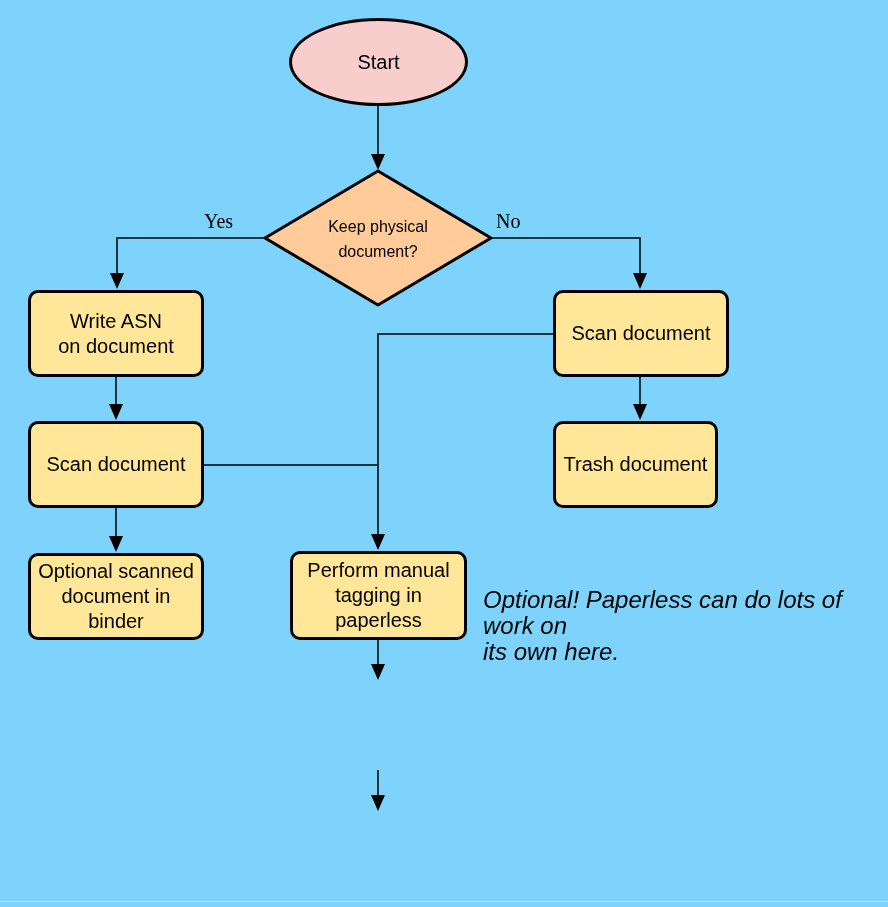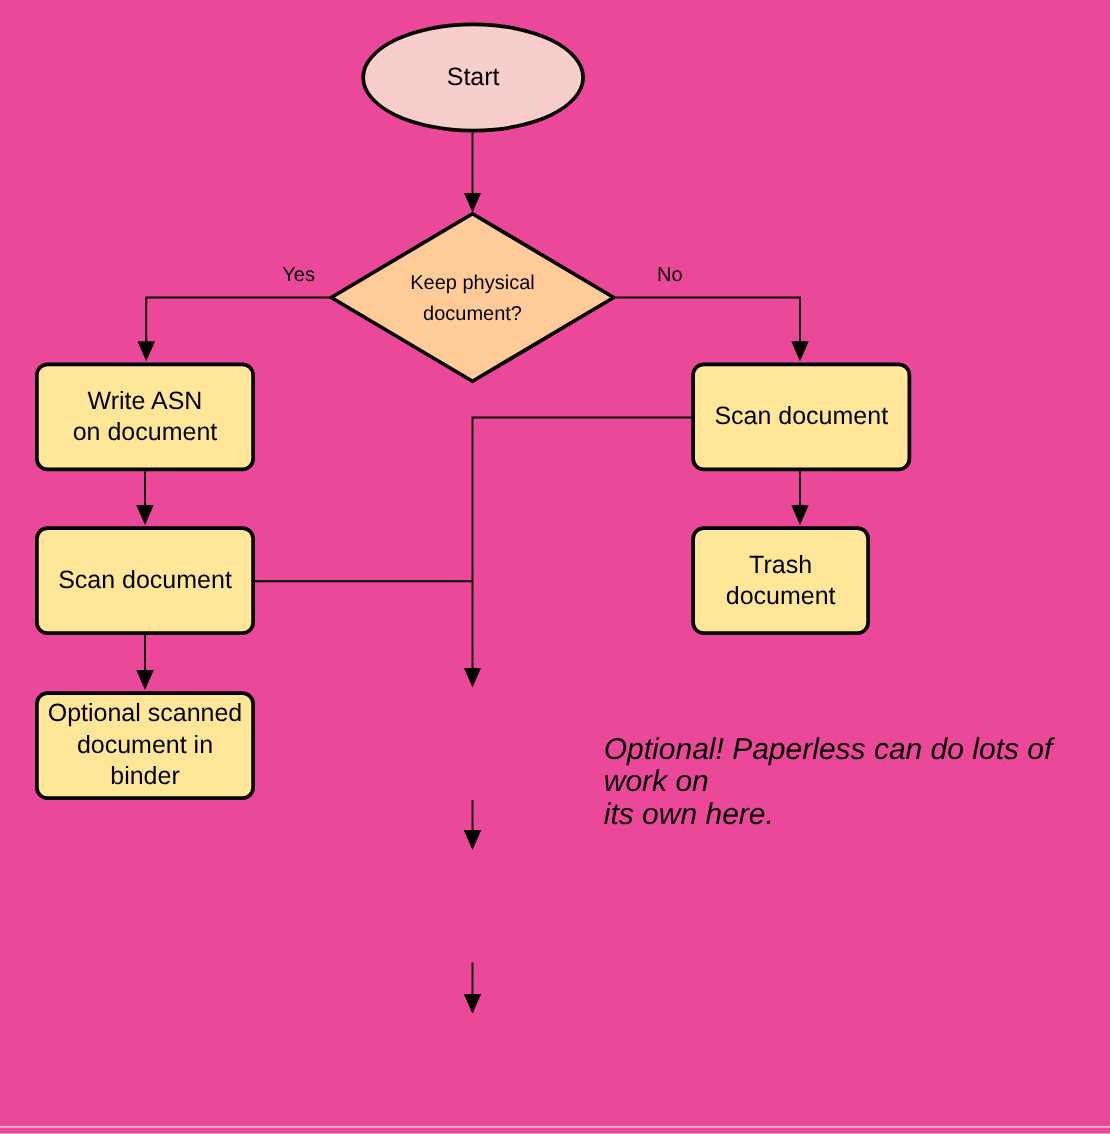--- a/index.html
+++ b/index.html
@@ -1,20 +1,20 @@
 <!DOCTYPE html>
 <html style="--stroke: #000000; --terminal-fill: #F8CECC; --decision-fill: #FFCC99; --process-fill: #FFE699; --background: #FFFFFF;"><head>
 <meta charset="utf-8">
 <style>
   html, body { margin: 0; padding: 0; background: #ffffff; }
   .canvas {
     position: relative;
     width: 888px;
     height: 907px;
-    background: #ec4899;
+    background: #7dd3fc;
     font-family: "Liberation Sans", sans-serif;
     color: #000;
     overflow: hidden;
   }
   .layer { position: absolute; left: 0; top: 0; }
   .edge { stroke: var(--stroke, #000); stroke-width: 1.5; fill: none; }
   .decision-shape {
     fill: var(--decision-fill, #FFCC99);
     stroke: var(--stroke, #000);
     stroke-width: 3;
@@ -39,23 +39,24 @@
     display: flex;
     align-items: center;
     justify-content: center;
     text-align: center;
     font-size: 16px;
     line-height: 25px;
     white-space: pre-line;
   }
   .edge-label {
     position: absolute;
-    font-size: 16px;
+    font-size: 20px;
     line-height: 22px;
-    text-align: right;
+    text-align: left;
+    font-family: Liberation Serif, serif;
   }
   .annotation {
     position: absolute;
     font-size: 24px;
     line-height: 26px;
     font-style: italic;
     white-space: pre-line;
     max-width: 406px;
   }
   .page-edge {
@@ -113,24 +114,29 @@
   <div class="node process" style="left:28px;top:553px;width:176px;height:87px">
     <span>Optional scanned
 document in
 binder</span>
   </div>
 
   <div class="node process" style="left:553px;top:290px;width:176px;height:87px">
     <span>Scan document</span>
   </div>
 
-  <div class="node process" style="left:553px;top:421px;width:143px;height:87px">
+  <div class="node process" style="left:553px;top:421px;width:165px;height:87px">
     <span>Trash document</span>
   </div>
 
+  <div class="node process" style="left:290px;top:551px;width:177px;height:89px">
+    <span>Perform manual
+tagging in
+paperless</span>
+  </div>
 
   <div class="annotation" style="left:483px;top:587px">Optional! Paperless can do lots of work on
 its own here.</div>
 
 
 
   <div class="page-edge"></div>
 </div>
 
 </body></html>

